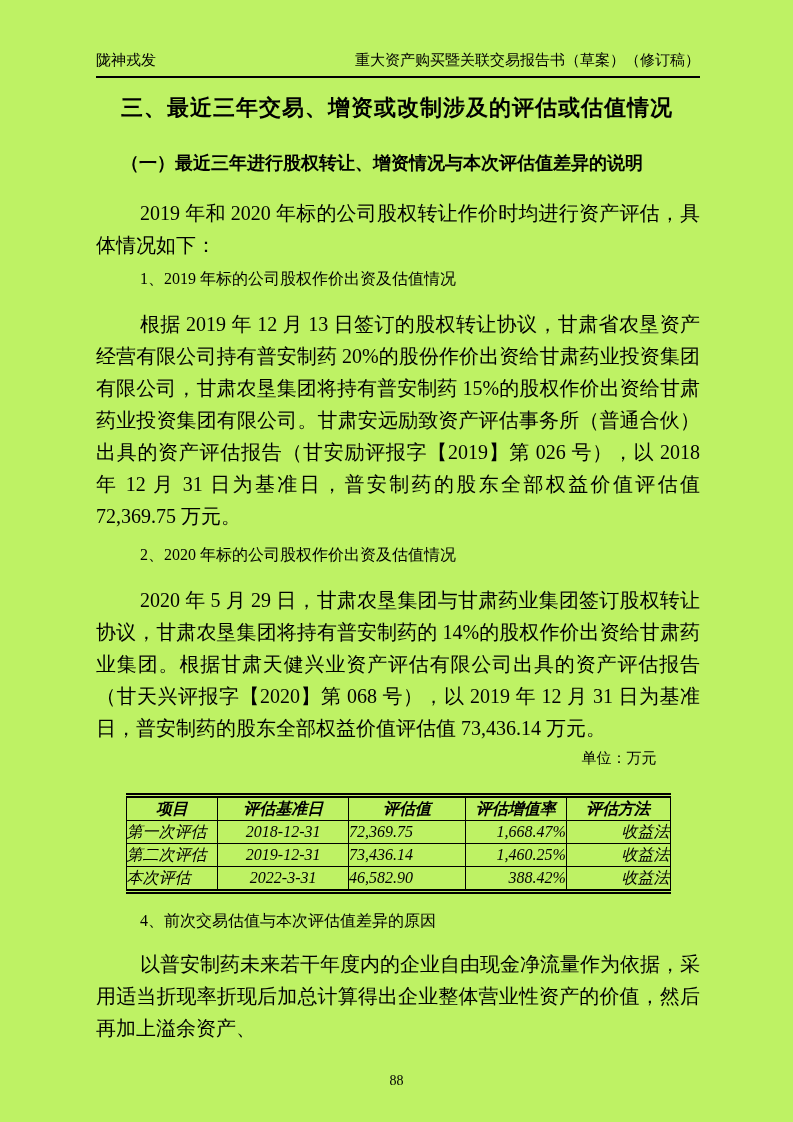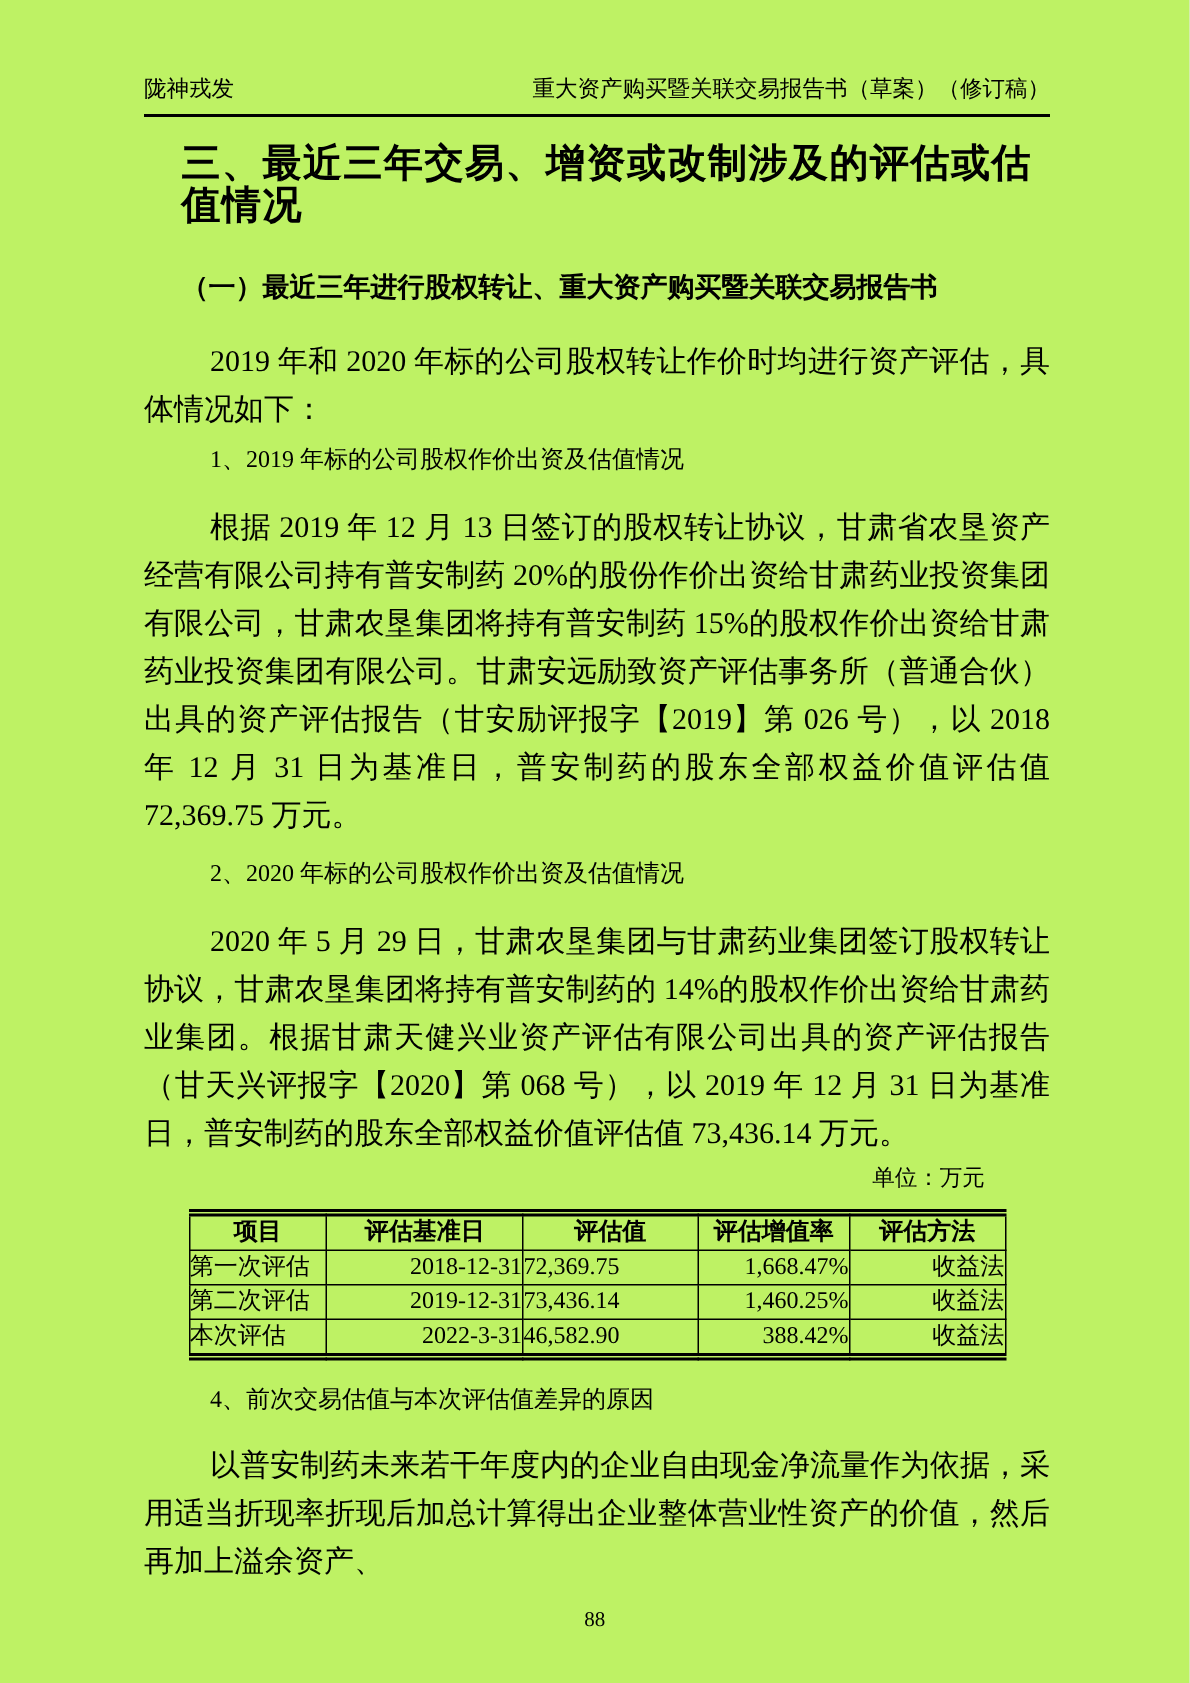--- a/index.html
+++ b/index.html
@@ -28,21 +28,21 @@
     padding-bottom: 6px;
     border-bottom: 2px solid #000;
     font-size: 15px;
     line-height: 20px;
   }
   
   .h1 {
     margin: 16px 0 0 25px;
     font-family: "Liberation Sans", "DejaVu Sans", sans-serif;
     font-weight: bold;
-    font-size: 26px;
+    font-size: 22px;
     line-height: 28px;
     letter-spacing: 1px;
   }
   .h2 {
     margin: 28px 0 0 25px;
     font-family: "Liberation Sans", "DejaVu Sans", sans-serif;
     font-weight: bold;
     font-size: 18px;
     line-height: 26px;
   }
@@ -72,39 +72,40 @@
     width: 545px;
     box-sizing: border-box;
     padding-right: 14px;
     text-align: right;
     font-size: 15px;
     line-height: 24px;
   }
   
   table.val-table {
     width: 545px;
-    margin: 8px auto 0;
+    margin: 23px auto 0;
     border-collapse: collapse;
     border-top: 5px double #000;
     border-bottom: 5px double #000;
     font-size: 16px;
+    font-style: italic;
   }
   table.val-table th, table.val-table td {
     border: 1px solid #000;
     height: 22px;
     line-height: 22px;
     padding: 0;
     font-size: 16px;
   }
   table.val-table th {
     font-weight: bold;
     text-align: center;
   }
   td.c-item   { text-align: left;  padding-left: 8px; }
-  td.c-date   { text-align: right; }
+  td.c-date   { text-align: center; }
   td.c-value  { text-align: left; padding-right: 12px; }
   td.c-rate   { text-align: right; padding-right: 12px; }
   td.c-method { text-align: right; }
   .h3-4 { margin-top: 11px; }
   .h4 {
     font-size: 16px;
     line-height: 32px;
     font-weight: normal;
     text-indent: 44px;
     margin: 6px 0 0 0;
@@ -127,21 +128,21 @@
 <div class="page">
   <div class="content">
 
     <div class="doc-header">
       <span>陇神戎发</span>
       <span>重大资产购买暨关联交易报告书（草案）（修订稿）</span>
     </div>
 
     <div class="h1">三、最近三年交易、增资或改制涉及的评估或估值情况</div>
 
-    <div class="h2">（一）最近三年进行股权转让、重大资产购买暨关联交易报告书</div>
+    <div class="h2">（一）最近三年进行股权转让、增资情况与本次评估值差异的说明</div>
 
     <p class="para p-intro">2019 年和 2020 年标的公司股权转让作价时均进行资产评估，具体情况如下：</p>
 
     <p class="h3 h3-1">1、2019 年标的公司股权作价出资及估值情况</p>
 
     <p class="para p-item1">根据 2019 年 12 月 13 日签订的股权转让协议，甘肃省农垦资产经营有限公司持有普安制药 20%的股份作价出资给甘肃药业投资集团有限公司，甘肃农垦集团将持有普安制药 15%的股权作价出资给甘肃药业投资集团有限公司。甘肃安远励致资产评估事务所（普通合伙）出具的资产评估报告（甘安励评报字【2019】第 026 号），以 2018 年 12 月 31 日为基准日，普安制药的股东全部权益价值评估值 72,369.75 万元。</p>
 
     <p class="h3 h3-2">2、2020 年标的公司股权作价出资及估值情况</p>
 
     <p class="para p-item2">2020 年 5 月 29 日，甘肃农垦集团与甘肃药业集团签订股权转让协议，甘肃农垦集团将持有普安制药的 14%的股权作价出资给甘肃药业集团。根据甘肃天健兴业资产评估有限公司出具的资产评估报告（甘天兴评报字【2020】第 068 号），以 2019 年 12 月 31 日为基准日，普安制药的股东全部权益价值评估值 73,436.14 万元。</p>

